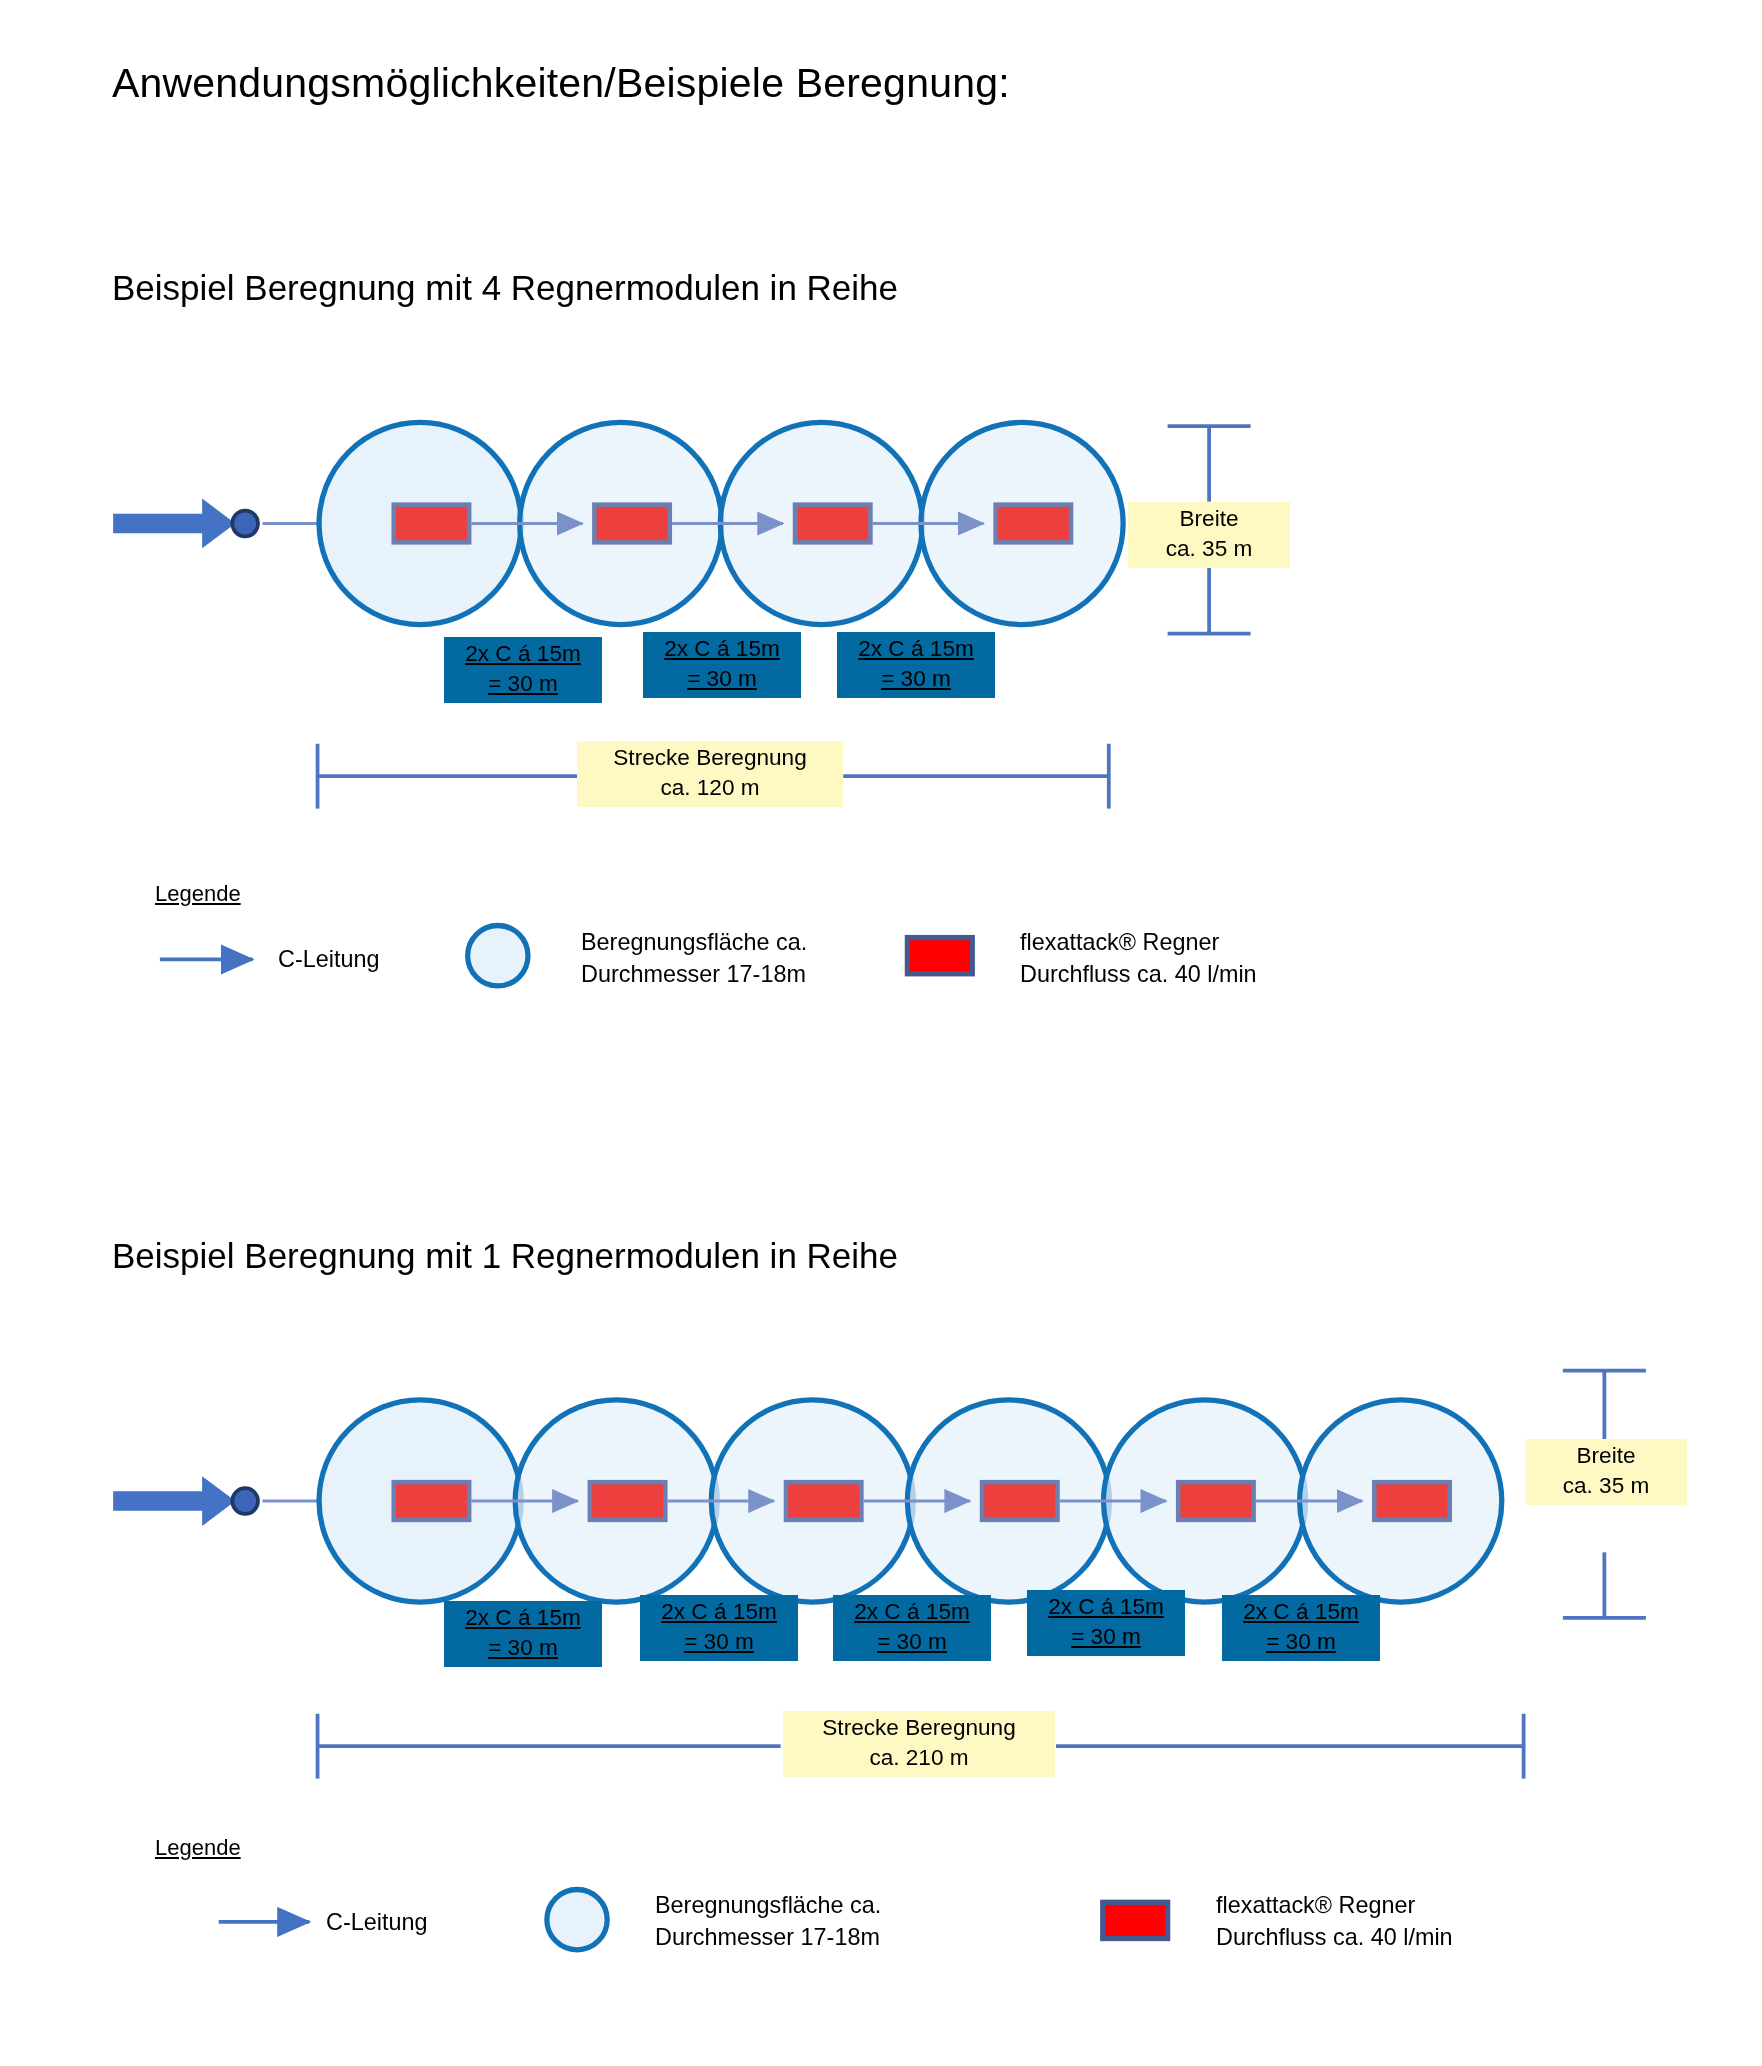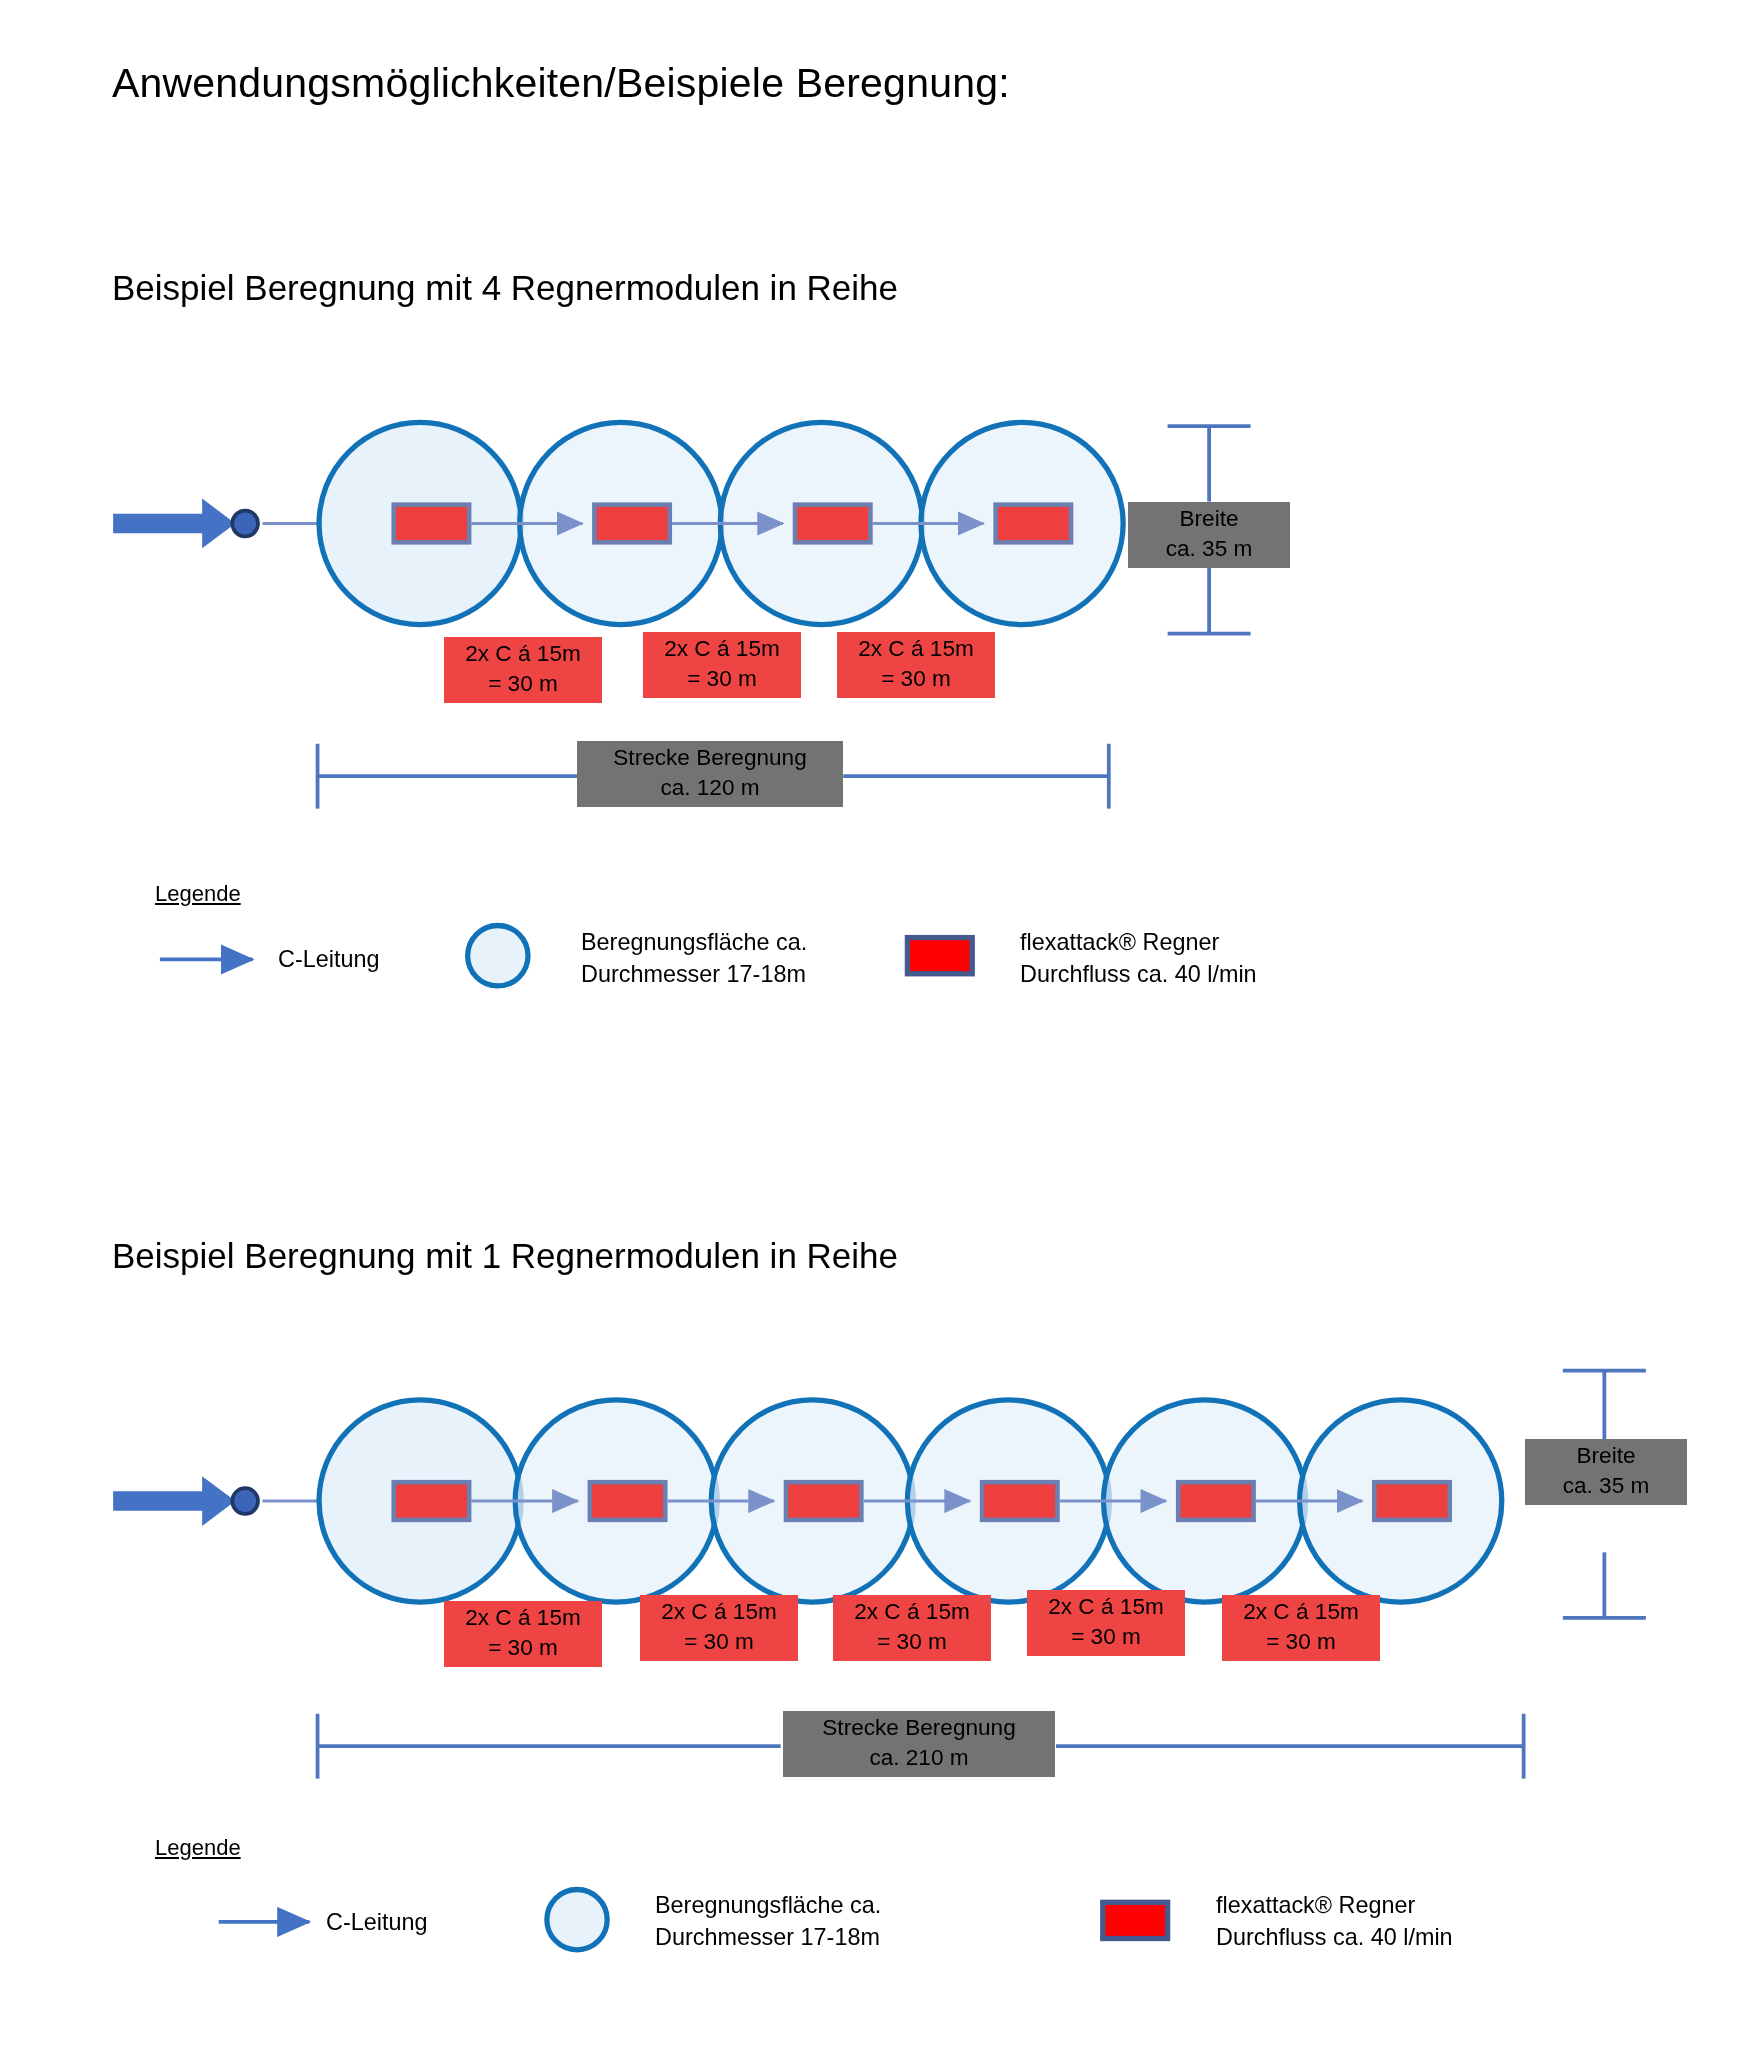--- a/index.html
+++ b/index.html
@@ -50,30 +50,31 @@
     white-space: nowrap;
   }
   svg { display: block; }
   .svg-layer {
     position: absolute;
     left: 0;
     top: 0;
   }
   .dim-label {
     position: absolute;
-    background: #737373;
+    background: #fef9c3;
     font-size: 22.6px;
     line-height: 30px;
     text-align: center;
     white-space: nowrap;
     padding: 2.3px 7.5px 3.8px 7.5px;
     box-sizing: border-box;
   }
   .dim-label.seg {
-    background: #ef4444;
+    background: #0369a1;
+    text-decoration: underline;
   }
 </style>
 </head>
 <body>
 
 <div class="page">
 
   <div class="main-title">Anwendungsmöglichkeiten/Beispiele Beregnung:</div>
 
   <div class="section-heading" style="left:112px; top:268px;">Beispiel Beregnung mit 4 Regnermodulen in Reihe</div>

